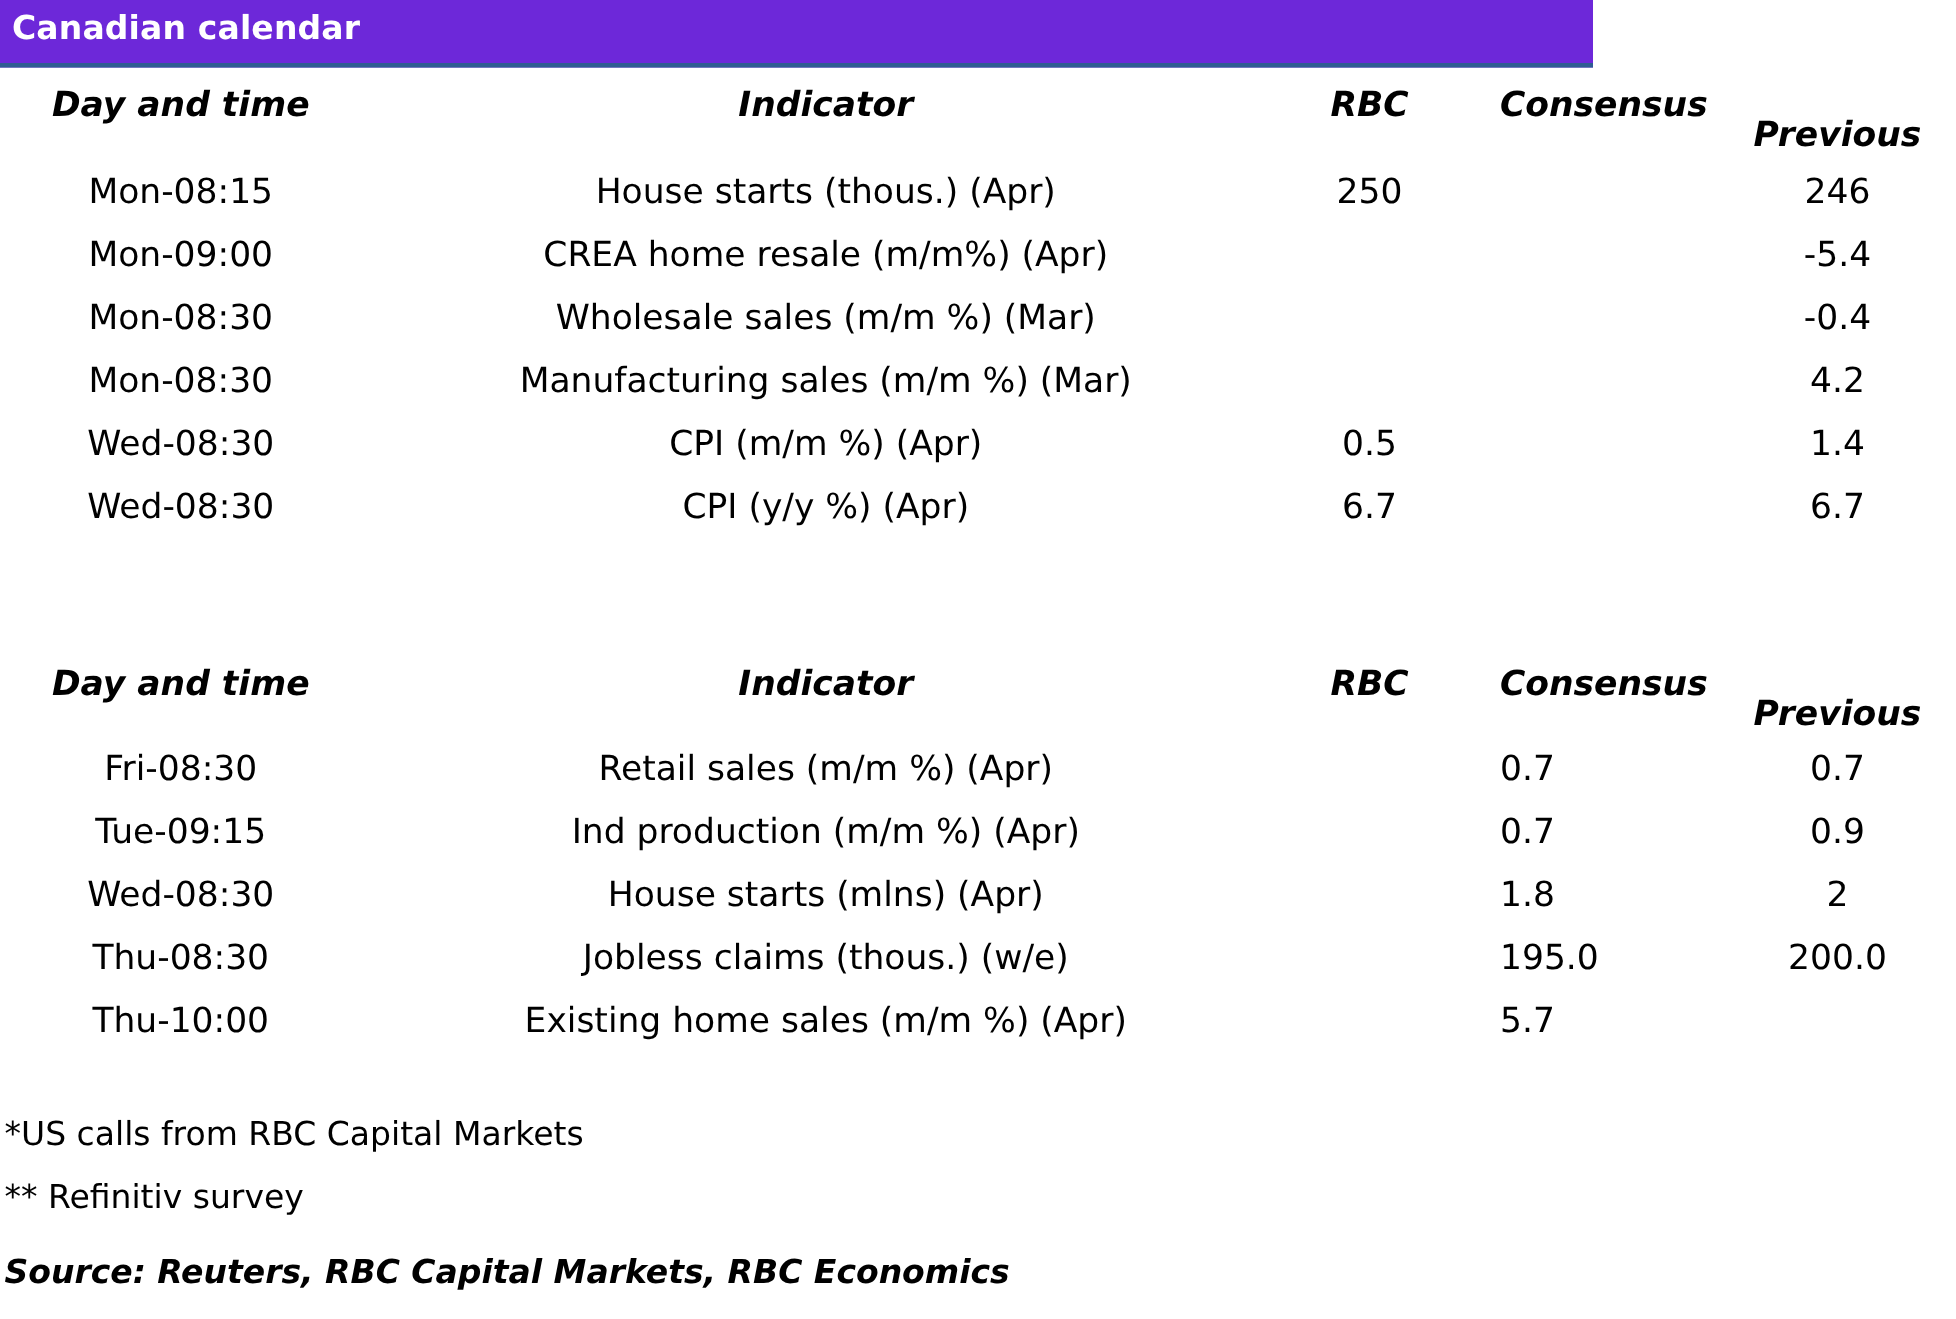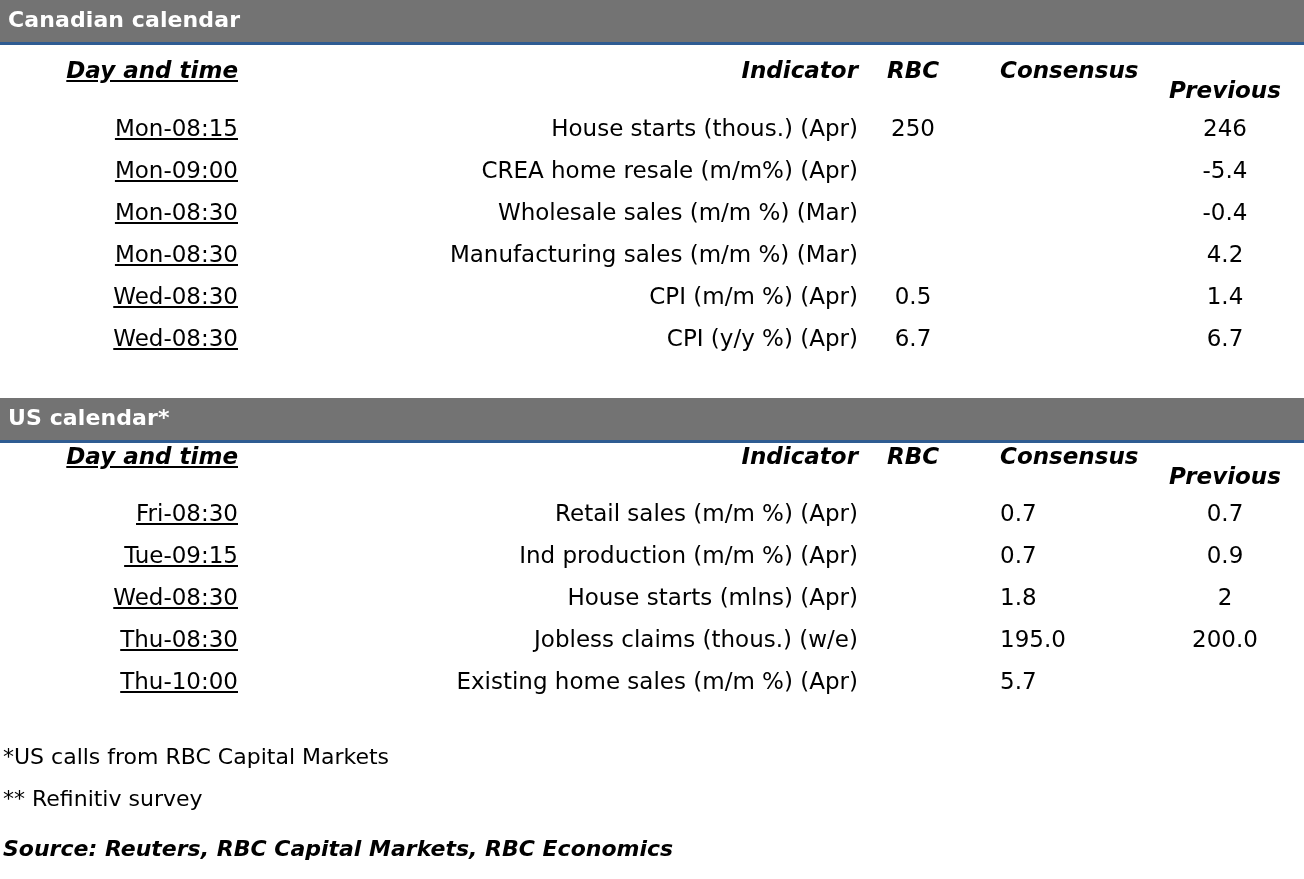--- a/index.html
+++ b/index.html
@@ -18,23 +18,23 @@
   .page {
     position: relative;
     width: 1304px;
     height: 879px;
   }
 
   
   .section-bar {
     position: absolute;
     left: 0;
-    width: 1304px;
+    width: 1062px;
     height: 45px;
-    background: #737373;
+    background: #6d28d9;
     border-bottom: 3px solid #2f5c92;
     box-sizing: border-box;
   }
   .section-bar .bar-title {
     position: absolute;
     left: 8px;
     top: 50%;
     transform: translateY(-55%);
     color: #ffffff;
     font-size: 22px;
@@ -51,22 +51,22 @@
     height: 42px;
   }
   .cell {
     position: absolute;
     top: 0;
     font-size: 23px;
     line-height: 42px;
     white-space: nowrap;
   }
 
-  .c-day      { left: 3px;  width: 235px; text-align: right; text-decoration: underline; }
-  .c-ind      { left: 243px; width: 615px; text-align: right; }
+  .c-day      { left: 3px;  width: 235px; text-align: center; }
+  .c-ind      { left: 243px; width: 615px; text-align: center; }
   .c-rbc      { left: 858px; width: 110px; text-align: center; }
   .c-cons     { left: 1000px; width: 150px; }
   .c-prev     { left: 1160px; width: 130px; text-align: center; }
 
   .header-row .cell {
     font-style: italic;
     font-weight: bold;
     font-size: 23px;
   }
   .header-row .c-day  { left: 3px; }
@@ -146,23 +146,20 @@
   </div>
 
   <div class="row" style="top:317px;">
     <div class="cell c-day">Wed-08:30</div>
     <div class="cell c-ind">CPI (y/y %) (Apr)</div>
     <div class="cell c-rbc">6.7</div>
     <div class="cell c-cons"></div>
     <div class="cell c-prev">6.7</div>
   </div>
 
-  <div class="section-bar" style="top:398px;">
-    <div class="bar-title">US calendar*</div>
-  </div>
 
   <div class="row header-row" style="top:435px;">
     <div class="cell c-day">Day and time</div>
     <div class="cell c-ind">Indicator</div>
     <div class="cell c-rbc">RBC</div>
     <div class="cell c-cons">Consensus</div>
     <div class="cell c-prev">Previous</div>
   </div>
 
   <div class="row" style="top:492px;">

